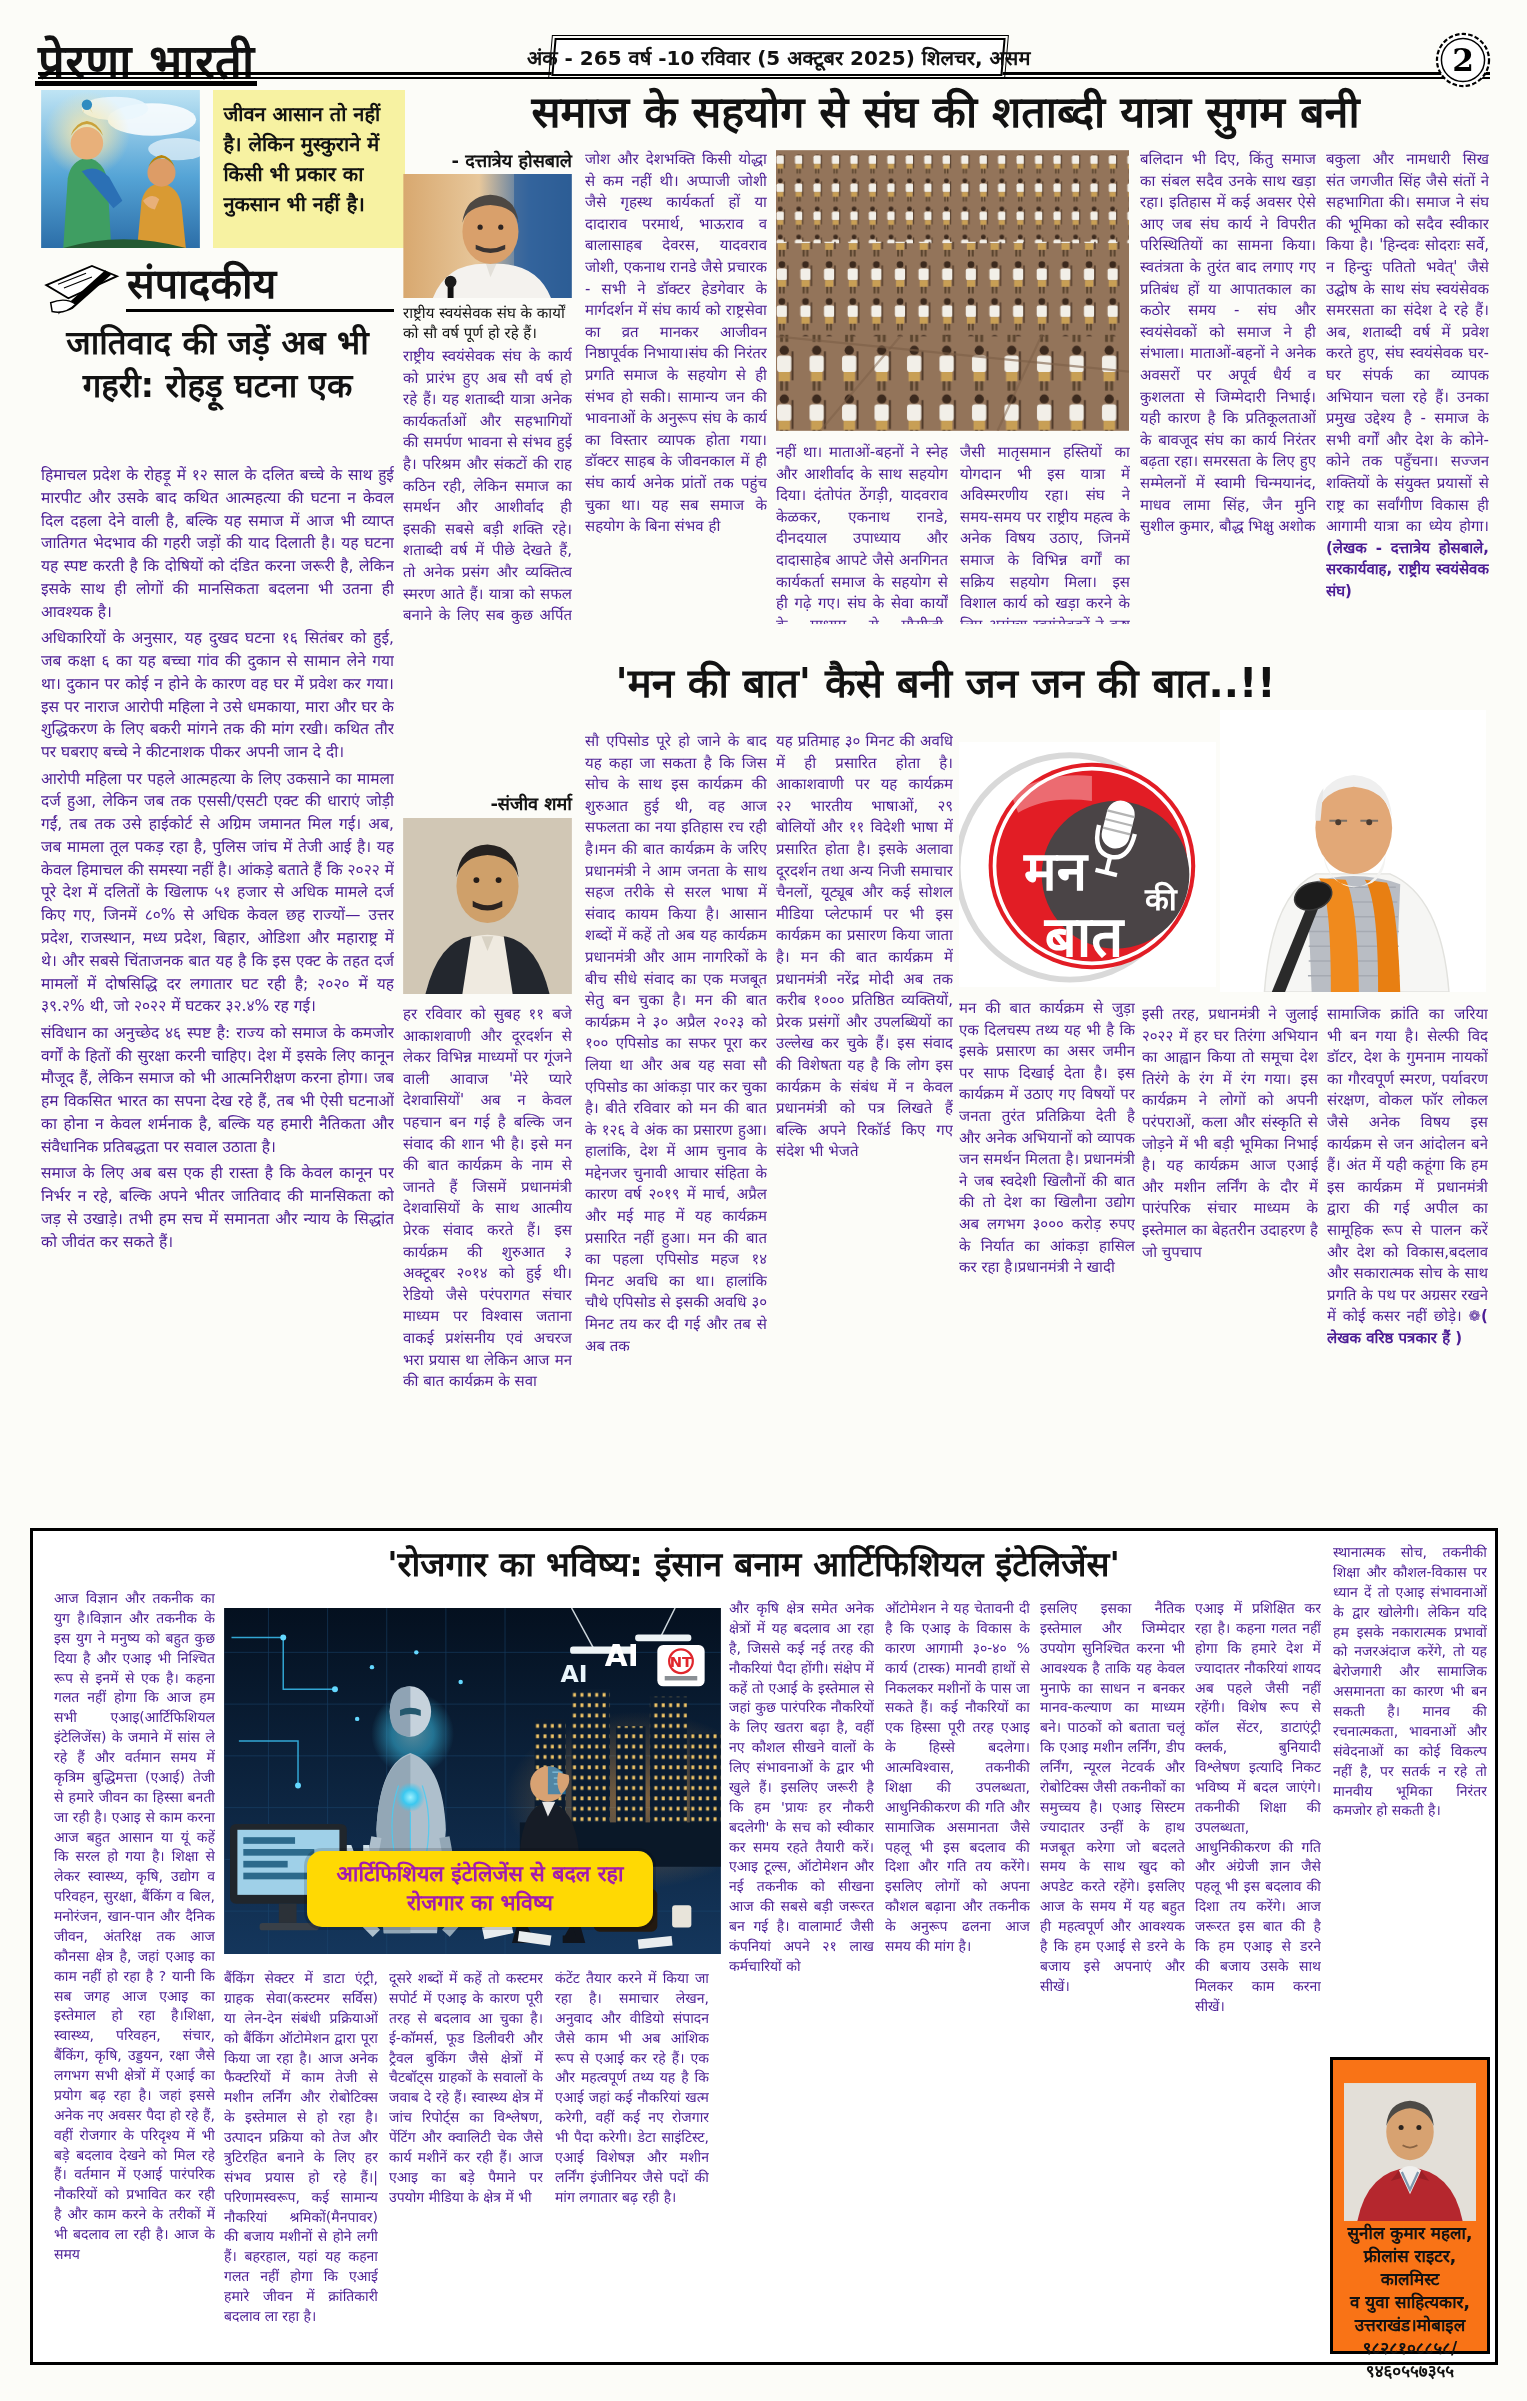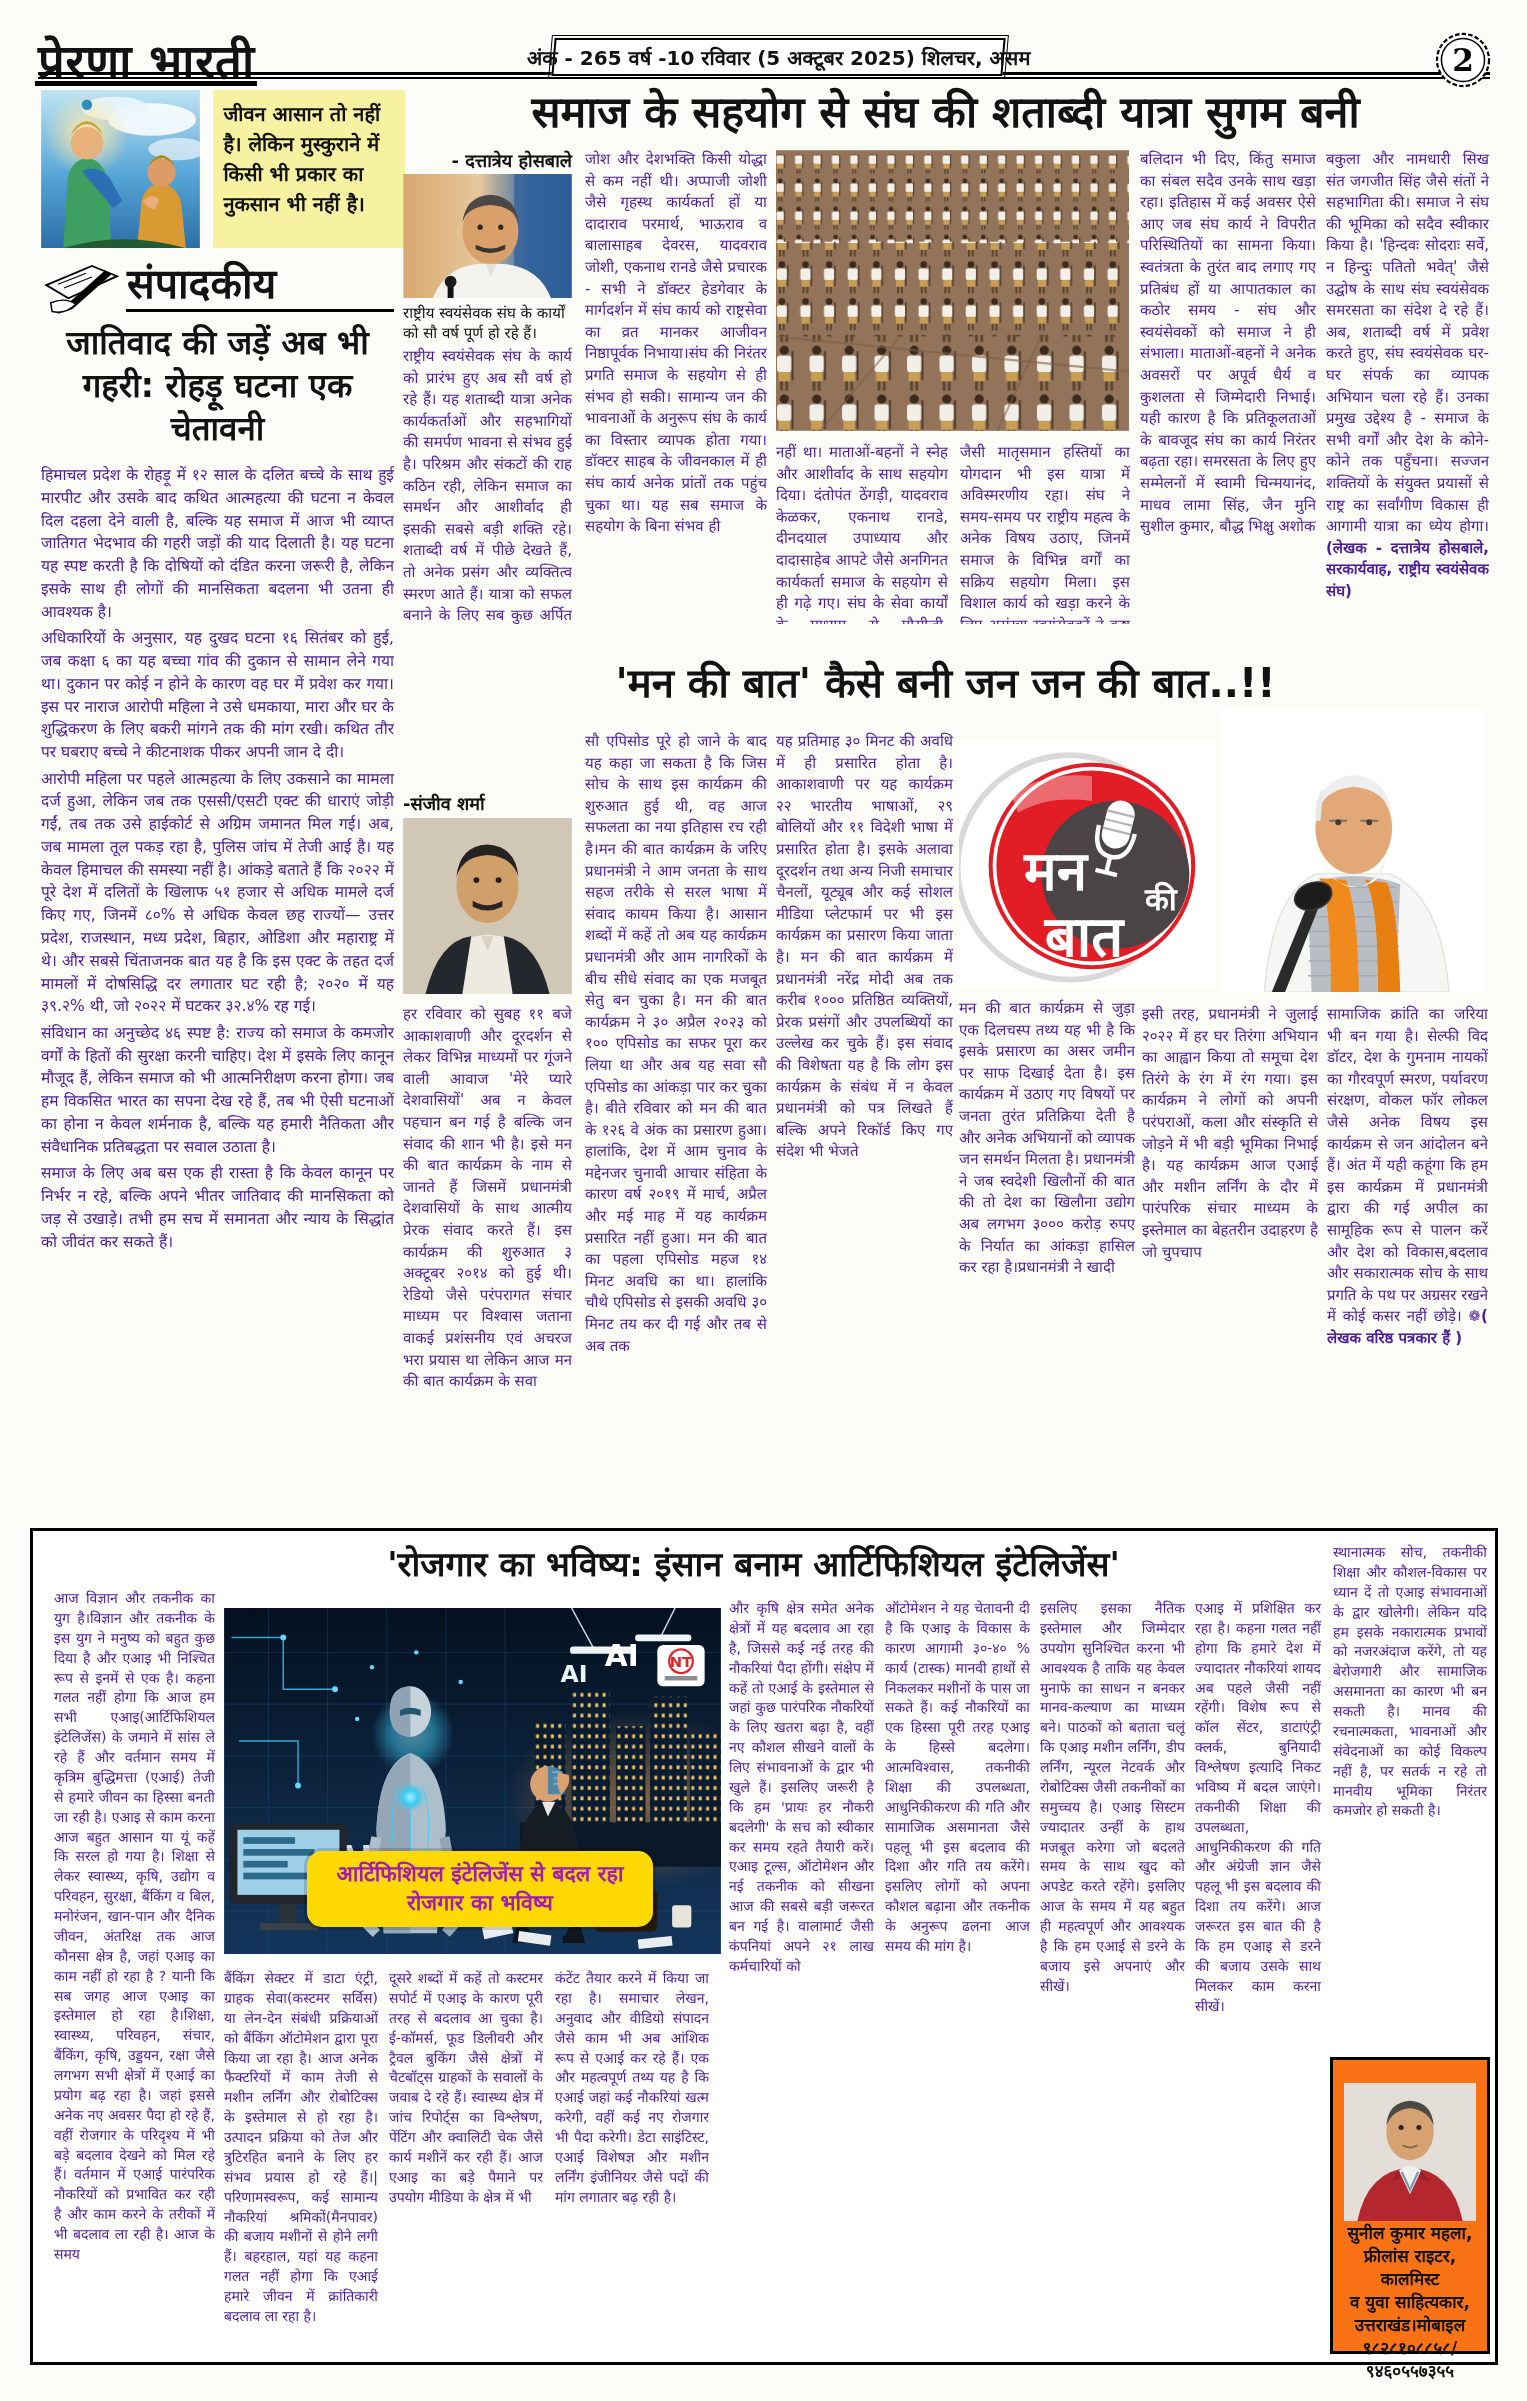--- a/index.html
+++ b/index.html
@@ -14,21 +14,21 @@
   .issue-box { left:553px; top:38px; width:451px; height:38px; border:2.2px solid #000; outline:0.7px solid #000; outline-offset:2.2px; transform:skewX(-5deg); display:flex; align-items:center; justify-content:center; background:#fff; }
   .issue-box span { transform:skewX(5deg); font-size:20px; font-weight:bold; white-space:nowrap; }
   
   .quote-box { left:201px; top:90px; width:192px; height:158px; background:#f7f2a2; padding:9px 10.4px; font-size:20px; font-weight:bold; line-height:1.5;margin-left:12px; }
   
   .edit-title { left:127px; top:254px; font-size:41px; font-weight:bold; }
   .edit-headline { left:41px; top:322px; width:353px; text-align:center; font-size:33px; font-weight:bold; line-height:1.3; }
   .edit-body { left:41px; top:464px; width:353px; height:1004px; font-size:15.5px; line-height:1.47; }
   
   .a-headline { left:0; width:100%; text-align:center; font-weight:bold; }
-  .byline { font-weight:bold; font-size:18px; }
+  .byline { font-weight:bold; font-size:18px;text-align:right; }
   .credit { font-weight:bold; }
   .caption { font-size:15px; line-height:1.35; }
   
   .art3 { left:30px; top:1528px; width:1468px; height:837px; border:3.7px solid #000; background:#fff; }
   .art3 .bodytext { font-size:14px; line-height:1.42; }
   .ai-caption { position:absolute; left:83px; top:243px; width:346px; background:#ffd903; border-radius:15px; padding:9px 6px; text-align:center; font-weight:bold; font-size:21.4px; line-height:1.35; color:#a21caf; box-shadow:0 0 0 3px rgba(0,0,0,0.15); }
   .author-box { left:1297px; top:526px; width:160px; height:297px; border:3px solid #000; background:#f97316; text-align:center; padding-top:21px; }
   .author-box .line { font-weight:bold; font-size:17px; line-height:1.35; }
 </style>
 </head>
@@ -94,21 +94,20 @@
     <path d="M30 62 L84 14 L92 20 L40 66 Q33 70 28 68 Q28 64 30 62Z" fill="#000"></path>
     <path d="M28 68 L20 74 L24 64 Z" fill="#000"></path>
     <path d="M10 58 Q30 50 44 60 Q30 74 12 70 Z" fill="#fff" stroke="#000" stroke-width="2"></path>
   </svg>
   <div class="abs edit-title">संपादकीय</div>
   <div class="abs rule" style="left:126px;top:309px;width:268px;height:3px;"></div>
 
   <div class="abs edit-headline">
     <div>जातिवाद की जड़ें अब भी</div>
     <div>गहरी: रोहड़ू घटना एक</div>
-    <div>चेतावनी</div>
   </div>
 
   <div class="abs edit-body bodytext">
     <p>हिमाचल प्रदेश के रोहड़ू में १२ साल के दलित बच्चे के साथ हुई मारपीट और उसके बाद कथित आत्महत्या की घटना न केवल दिल दहला देने वाली है, बल्कि यह समाज में आज भी व्याप्त जातिगत भेदभाव की गहरी जड़ों की याद दिलाती है। यह घटना यह स्पष्ट करती है कि दोषियों को दंडित करना जरूरी है, लेकिन इसके साथ ही लोगों की मानसिकता बदलना भी उतना ही आवश्यक है।</p>
     <p>अधिकारियों के अनुसार, यह दुखद घटना १६ सितंबर को हुई, जब कक्षा ६ का यह बच्चा गांव की दुकान से सामान लेने गया था। दुकान पर कोई न होने के कारण वह घर में प्रवेश कर गया। इस पर नाराज आरोपी महिला ने उसे धमकाया, मारा और घर के शुद्धिकरण के लिए बकरी मांगने तक की मांग रखी। कथित तौर पर घबराए बच्चे ने कीटनाशक पीकर अपनी जान दे दी।</p>
     <p>आरोपी महिला पर पहले आत्महत्या के लिए उकसाने का मामला दर्ज हुआ, लेकिन जब तक एससी/एसटी एक्ट की धाराएं जोड़ी गईं, तब तक उसे हाईकोर्ट से अग्रिम जमानत मिल गई। अब, जब मामला तूल पकड़ रहा है, पुलिस जांच में तेजी आई है। यह केवल हिमाचल की समस्या नहीं है। आंकड़े बताते हैं कि २०२२ में पूरे देश में दलितों के खिलाफ ५१ हजार से अधिक मामले दर्ज किए गए, जिनमें ८०% से अधिक केवल छह राज्यों— उत्तर प्रदेश, राजस्थान, मध्य प्रदेश, बिहार, ओडिशा और महाराष्ट्र में थे। और सबसे चिंताजनक बात यह है कि इस एक्ट के तहत दर्ज मामलों में दोषसिद्धि दर लगातार घट रही है; २०२० में यह ३९.२% थी, जो २०२२ में घटकर ३२.४% रह गई।</p>
     <p>संविधान का अनुच्छेद ४६ स्पष्ट है: राज्य को समाज के कमजोर वर्गों के हितों की सुरक्षा करनी चाहिए। देश में इसके लिए कानून मौजूद हैं, लेकिन समाज को भी आत्मनिरीक्षण करना होगा। जब हम विकसित भारत का सपना देख रहे हैं, तब भी ऐसी घटनाओं का होना न केवल शर्मनाक है, बल्कि यह हमारी नैतिकता और संवैधानिक प्रतिबद्धता पर सवाल उठाता है।</p>
     <p>समाज के लिए अब बस एक ही रास्ता है कि केवल कानून पर निर्भर न रहे, बल्कि अपने भीतर जातिवाद की मानसिकता को जड़ से उखाड़े। तभी हम सच में समानता और न्याय के सिद्धांत को जीवंत कर सकते हैं।</p>
   </div>
 

